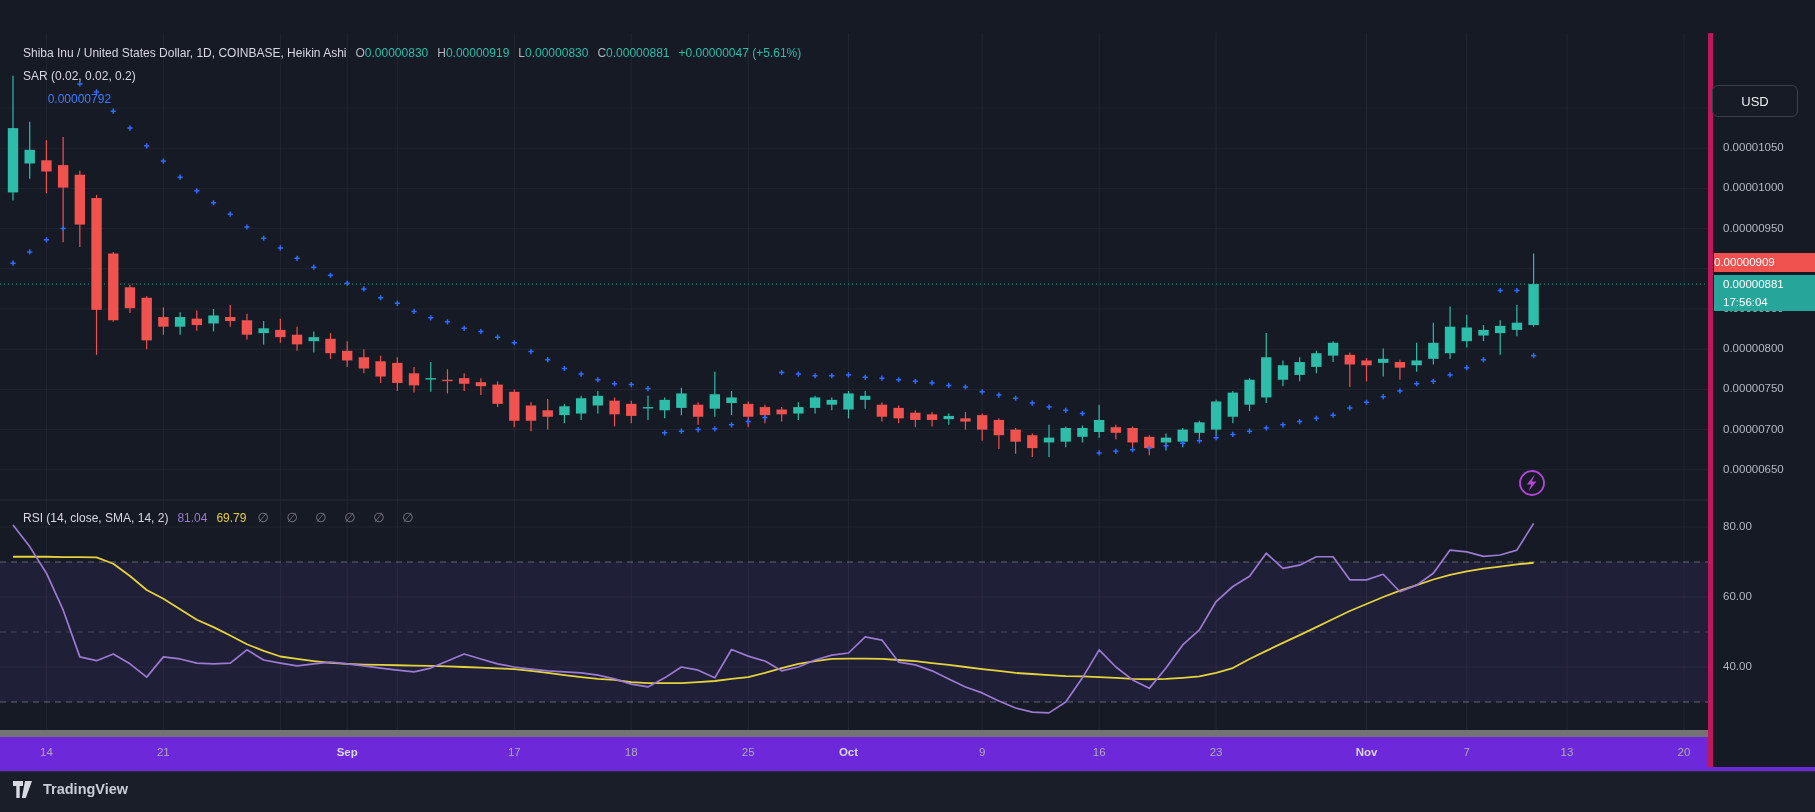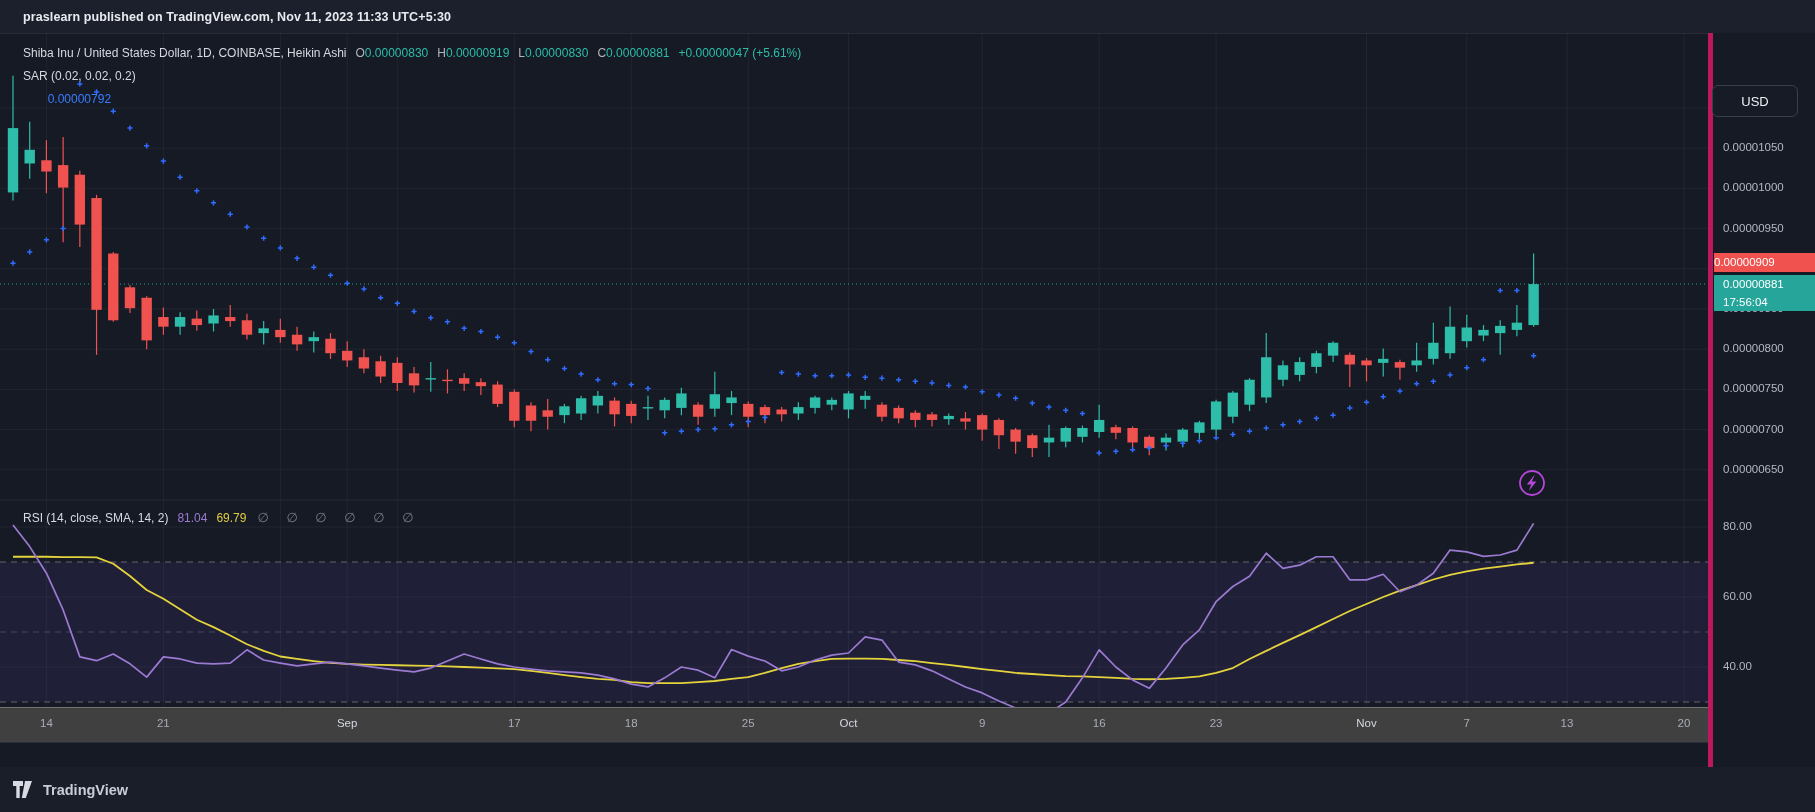--- a/index.html
+++ b/index.html
@@ -23,40 +23,37 @@
   .empty-set{color:#787b86;font-size:13px;letter-spacing:7px;margin-left:2px;}
   
   #price-axis{position:absolute;left:1708px;top:33px;width:107px;height:734px;background:#161a25;border-left:5px solid #be185d;z-index:4;}
   .axis-label{position:absolute;left:10px;font-size:11.5px;color:#b4b8c2;}
   .price-tag{position:absolute;left:1px;width:105px;color:#fff;font-size:11.5px;z-index:6;}
   #tag-high{height:19px;line-height:19px;}
   #tag-last{height:36px;}
   #tag-last div{height:18px;line-height:18px;}
   .price-tag .pad{padding-left:9px;}
   
-  #time-axis{position:absolute;left:0;top:707px;width:1815px;height:34px;background:#404040;border-top:1px solid #737373;border-bottom:1px solid #2a2e39;z-index:3;}
+  #time-axis{position:absolute;left:0;top:730px;width:1815px;height:34px;background:#6d28d9;border-top:7px solid #737373;border-bottom:1px solid #2a2e39;z-index:3;}
   .time-label{position:absolute;top:9px;transform:translateX(-50%);font-size:11.5px;color:#a9adb9;}
-  .time-label.month{font-weight:normal;color:#d5d8e0;}
+  .time-label.month{font-weight:bold;color:#d5d8e0;}
   
   #bottom-bar{position:absolute;left:0;top:767px;width:1815px;height:45px;background:#1a1e29;display:flex;align-items:center;}
-  #tv-logo{margin-left:13px;display:flex;align-items:center;gap:8px;}
+  #tv-logo{margin-left:13px;display:flex;gap:8px;}
   #tv-brand{color:#c9cdd8;font-size:14.5px;font-weight:600;}
   
   #currency-button{position:absolute;left:1712px;top:39px;width:84px;height:30px;background:#171b26;border:1px solid #3a3f4c;border-radius:6px;color:#eceef2;font-size:13px;display:flex;align-items:center;justify-content:center;z-index:7;margin-top:46px;}
   
   #lightning-button{position:absolute;z-index:6;}
 </style>
 </head>
 <body>
 
 <div id="stage">
 
-  <div id="attribution-bar">
-    <span>praslearn published on TradingView.com, Nov 11, 2023 11:33 UTC+5:30</span>
-  </div>
 
   <svg id="chart-svg" width="1708" height="700" viewBox="0 33 1708 700">
       <line x1="46.42" y1="33" x2="46.42" y2="733" stroke="rgba(255,255,255,0.05)" stroke-width="1"></line>
       <line x1="163.39000000000001" y1="33" x2="163.39000000000001" y2="733" stroke="rgba(255,255,255,0.05)" stroke-width="1"></line>
       <line x1="280.36" y1="33" x2="280.36" y2="733" stroke="rgba(255,255,255,0.05)" stroke-width="1"></line>
       <line x1="347.20000000000005" y1="33" x2="347.20000000000005" y2="733" stroke="rgba(255,255,255,0.05)" stroke-width="1"></line>
       <line x1="397.33000000000004" y1="33" x2="397.33000000000004" y2="733" stroke="rgba(255,255,255,0.05)" stroke-width="1"></line>
       <line x1="514.3" y1="33" x2="514.3" y2="733" stroke="rgba(255,255,255,0.05)" stroke-width="1"></line>
       <line x1="631.27" y1="33" x2="631.27" y2="733" stroke="rgba(255,255,255,0.05)" stroke-width="1"></line>
       <line x1="748.24" y1="33" x2="748.24" y2="733" stroke="rgba(255,255,255,0.05)" stroke-width="1"></line>

